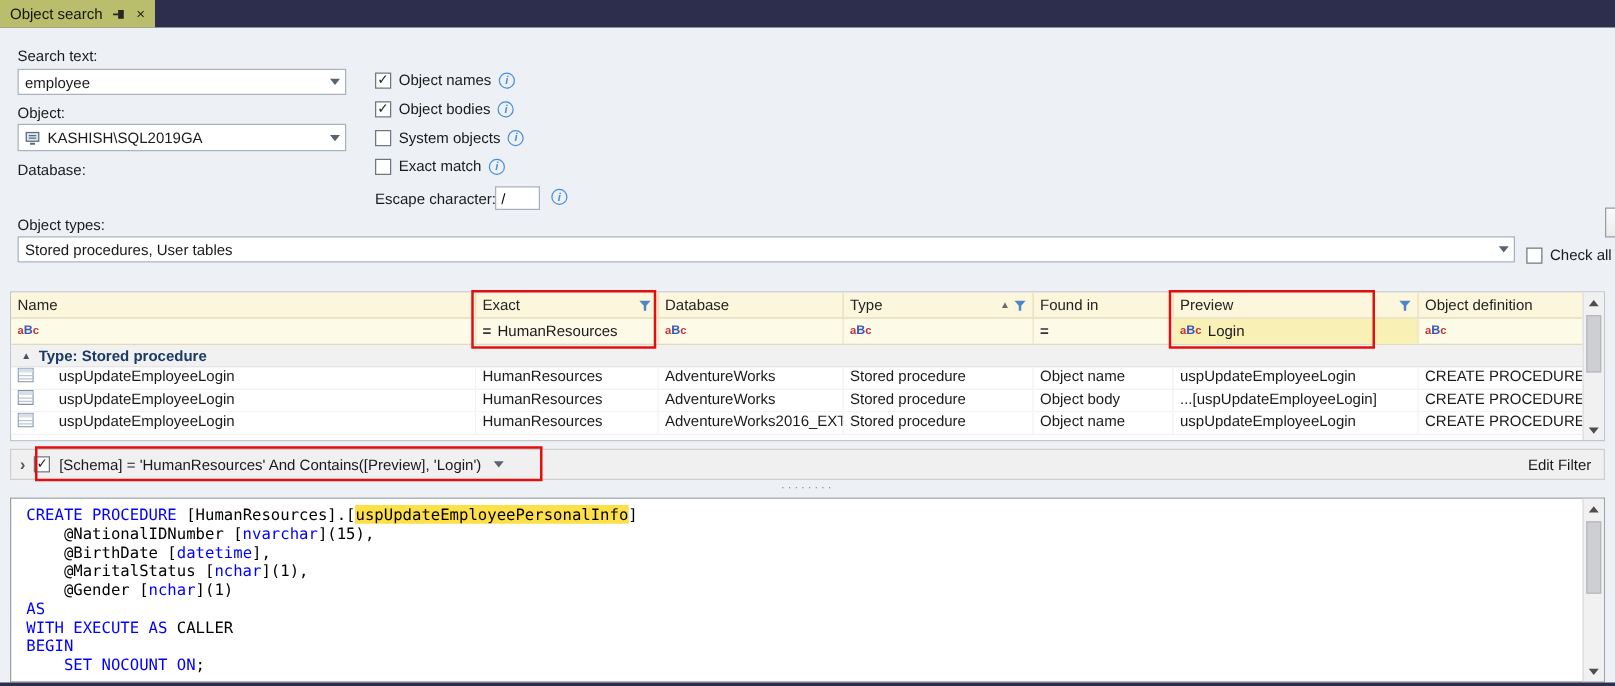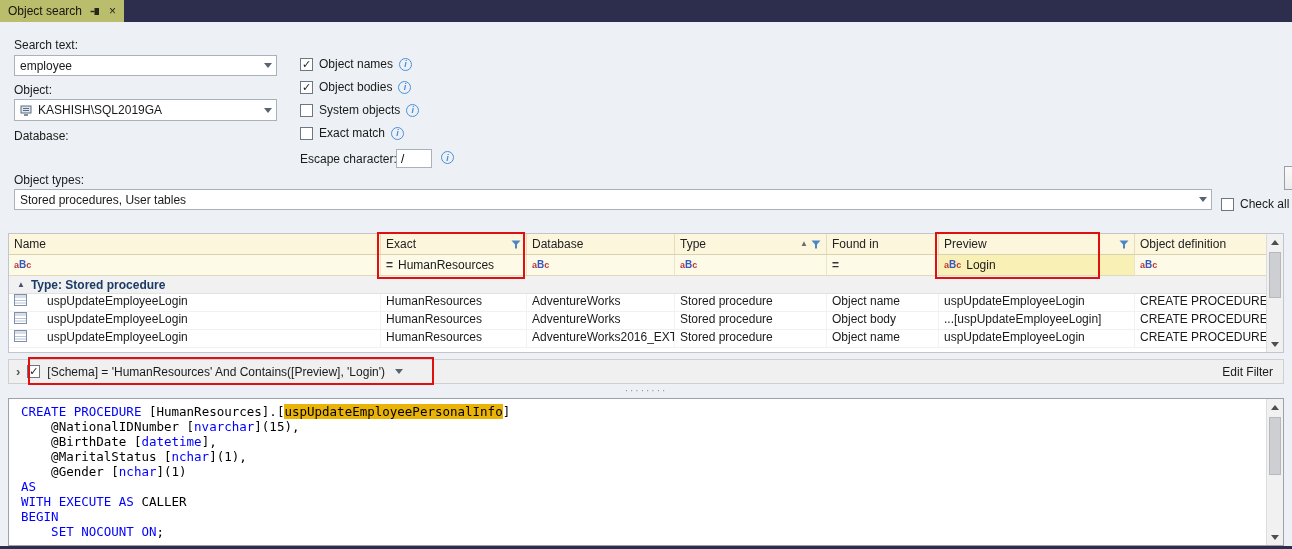--- a/index.html
+++ b/index.html
@@ -92,21 +92,21 @@
   
   .splitter{position:absolute;left:8px;top:384px;width:1276px;height:14px;display:flex;align-items:center;justify-content:center}
   .grip{color:#8E9298;font-size:10px;letter-spacing:2px;line-height:0}
 
   
   .codepanel{position:absolute;left:8px;top:398px;width:1276px;height:148px;background:#fff;border:1px solid #9DA1A8}
   .code-content{position:absolute;left:0;top:0;right:17px;bottom:0;overflow:hidden;padding:5px 0 0 12px}
   .code-line{white-space:pre;line-height:15px;font-family:"DejaVu Sans Mono","Liberation Mono",monospace;font-size:12.5px}
   .tok-k{color:#0000FF}
   .tok-n{color:#000}
-  .tok-hl{color:#000;background:#eab308}
+  .tok-hl{color:#000;background:#fde047}
 
   .bottomstrip{position:absolute;left:0;top:546px;width:1292px;height:3px;background:#2D2D4E}
 
   
   .ann{position:absolute;border:2px solid #E01010;pointer-events:none;z-index:99}
   .ann-schema{left:377px;top:232px;width:148px;height:47px}
   .ann-preview{left:935px;top:232px;width:165px;height:47px}
   .ann-filter{left:28px;top:357px;width:406px;height:28px}
 </style>
 </head>

